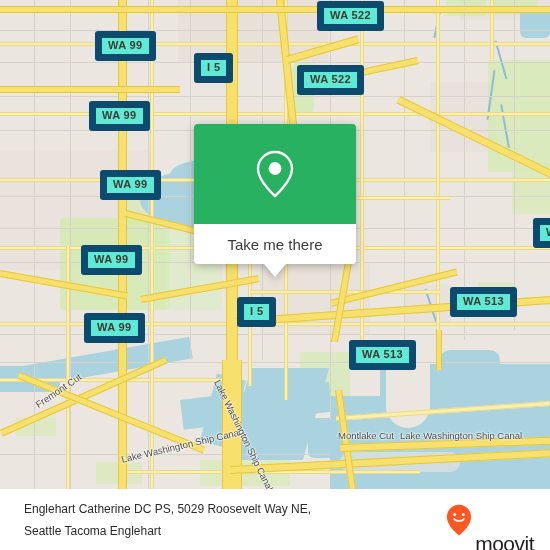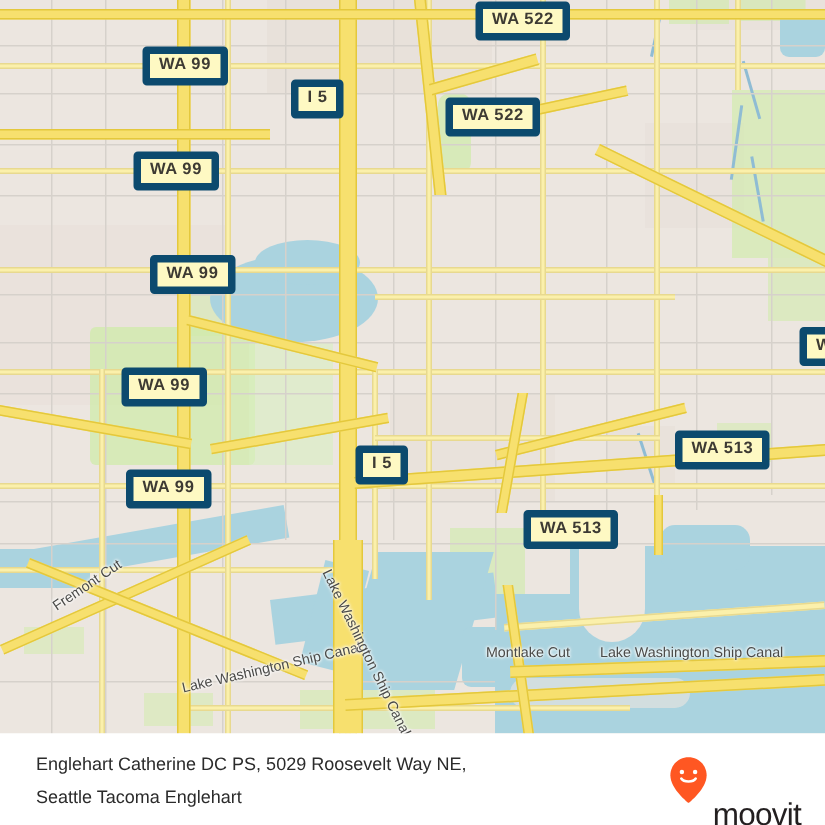--- a/index.html
+++ b/index.html
@@ -26,21 +26,21 @@
   
   .road{position:absolute;background:#b9b4ae;}
   .rd-minor{background:#d6d1cb;height:1px;}
   .hw{position:absolute;background:#f7e06e;border-top:1px solid #e4c83c;border-bottom:1px solid #e4c83c;box-sizing:border-box;}
   .hw-v{position:absolute;background:#f7e06e;border-left:1px solid #e4c83c;border-right:1px solid #e4c83c;box-sizing:border-box;}
   .hw-sec{position:absolute;background:#fbf0ab;border-top:1px solid #e8d98f;border-bottom:1px solid #e8d98f;box-sizing:border-box;}
   .hw-sec-v{position:absolute;background:#fbf0ab;border-left:1px solid #e8d98f;border-right:1px solid #e8d98f;box-sizing:border-box;}
 
   
   .shield{
-    position:absolute;background:#fef9c3;border:5px solid #0c4a6e;
+    position:absolute;background:#5eead4;border:7px solid #0c4a6e;
     border-radius:3px;color:#3d3a33;font-size:11px;font-weight:bold;
     letter-spacing:.4px;padding:2px 6px 3px 6px;line-height:11px;
     white-space:nowrap;box-sizing:border-box;
     font-family:"Liberation Sans", sans-serif;
   }
 
   
   .wlabel{
     position:absolute;color:#4a4a48;font-size:9.5px;white-space:nowrap;
     font-family:"Liberation Sans", sans-serif;
@@ -218,41 +218,55 @@
       <div class="hw" style="left:20px;top:372px;width:200px;height:7px;transform:rotate(22deg);transform-origin:0 0;"></div>
       <div class="hw-v" style="left:342px;top:390px;width:7px;height:99px;transform:skewX(8deg);"></div>
       <div class="hw" style="left:340px;top:444px;width:210px;height:8px;transform:rotate(-2deg);transform-origin:0 0;"></div>
       <div class="hw-v" style="left:436px;top:330px;width:6px;height:40px;"></div>
     </div>
 
     <div class="map-layer">
       <div class="wlabel" style="left:32px;top:385px;transform:rotate(-34deg);">Fremont Cut</div>
       <div class="wlabel" style="left:120px;top:440px;transform:rotate(-13deg);">Lake Washington Ship Canal</div>
       <div class="wlabel" style="left:222px;top:378px;transform:rotate(64deg);transform-origin:0 0;">Lake Washington Ship Canal</div>
-      <div class="wlabel" style="left:324px;top:430px;">Montlake Cut</div>
+      <div class="wlabel" style="left:338px;top:430px;">Montlake Cut</div>
       <div class="wlabel" style="left:400px;top:430px;">Lake Washington Ship Canal</div>
     </div>
 
     <div class="map-layer">
       <div class="shield" style="left:317px;top:1px;">WA 522</div>
       <div class="shield" style="left:95px;top:31px;">WA 99</div>
       <div class="shield" style="left:194px;top:53px;">I 5</div>
       <div class="shield" style="left:297px;top:65px;">WA 522</div>
       <div class="shield" style="left:89px;top:101px;">WA 99</div>
       <div class="shield" style="left:100px;top:170px;">WA 99</div>
       <div class="shield" style="left:81px;top:245px;">WA 99</div>
       <div class="shield" style="left:237px;top:297px;">I 5</div>
       <div class="shield" style="left:84px;top:313px;">WA 99</div>
       <div class="shield" style="left:450px;top:287px;">WA 513</div>
       <div class="shield" style="left:349px;top:340px;">WA 513</div>
       <div class="shield" style="left:533px;top:218px;">WA</div>
     </div>
 
   </div>
 
+  <div class="callout">
+    <div class="callout-top">
+      <span>
+        <svg class="pin-svg" viewBox="0 0 46 52" fill="none">
+          <path d="M23 4 C13.6 4 6 11.6 6 21 C6 33 23 48 23 48 C23 48 40 33 40 21 C40 11.6 32.4 4 23 4 Z" stroke="#ffffff" stroke-width="2.4" fill="none"></path>
+          <circle cx="23" cy="20.5" r="6.4" fill="#ffffff"></circle>
+        </svg>
+      </span>
+    </div>
+    <div class="callout-bot">
+      <span class="callout-label">Take me there</span>
+    </div>
+    <div class="callout-tip"></div>
+  </div>
 
   <div class="footer">
     <div class="footer-text">
       <div>Englehart Catherine DC PS, 5029 Roosevelt Way NE,</div>
       <div>Seattle Tacoma Englehart</div>
     </div>
     <div class="brand">
       <span>
         <svg class="brand-pin" viewBox="0 0 26 32">
           <path d="M13 0.8 C6.3 0.8 0.9 6.2 0.9 12.9 C0.9 22.2 13 31.4 13 31.4 C13 31.4 25.1 22.2 25.1 12.9 C25.1 6.2 19.7 0.8 13 0.8 Z" fill="#ff5722"></path>

